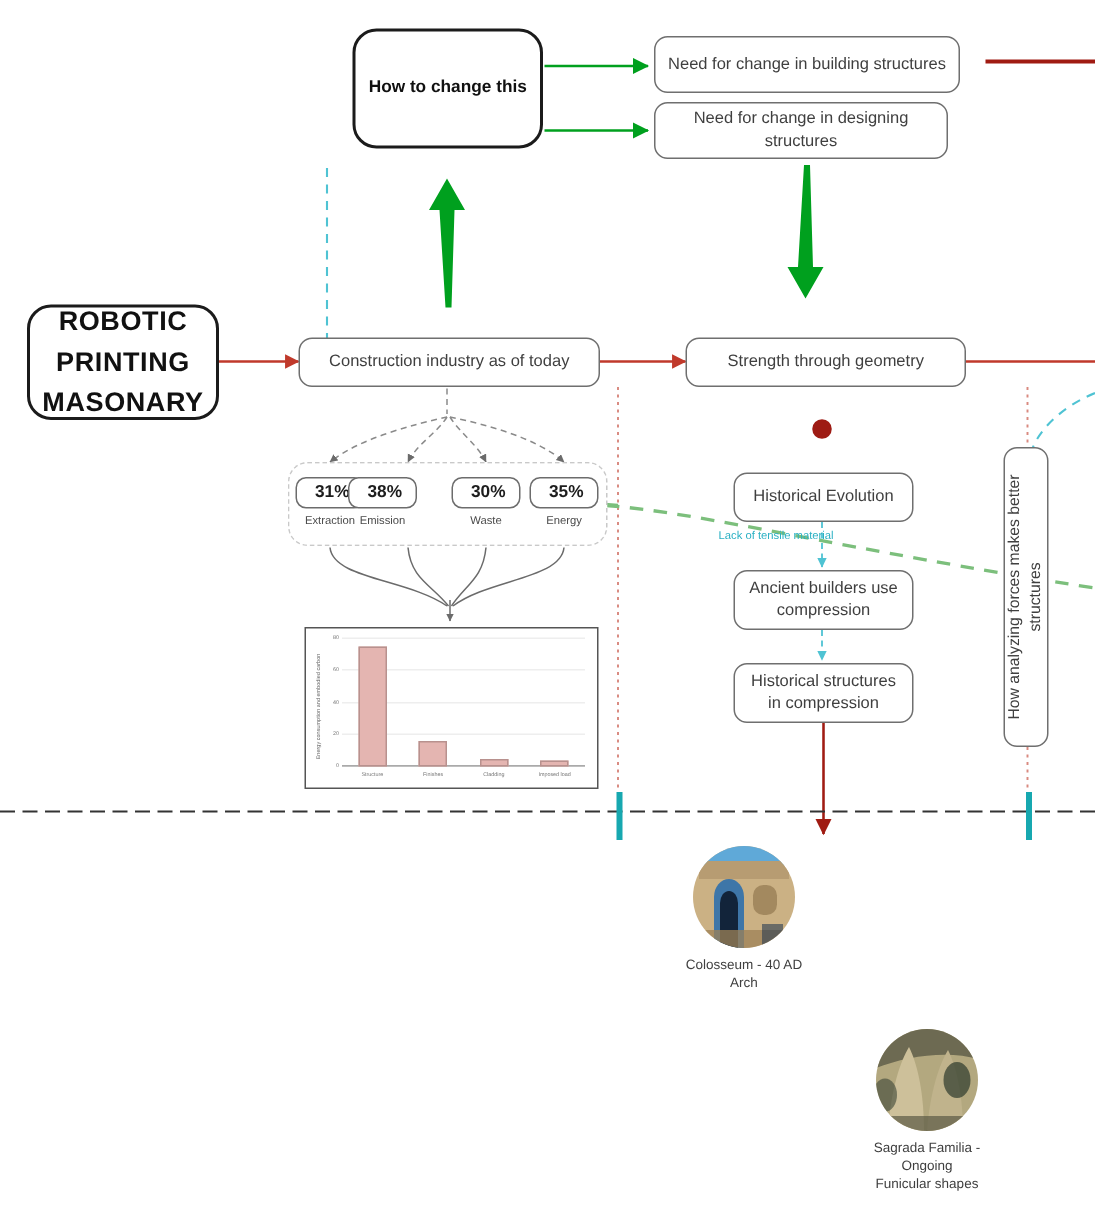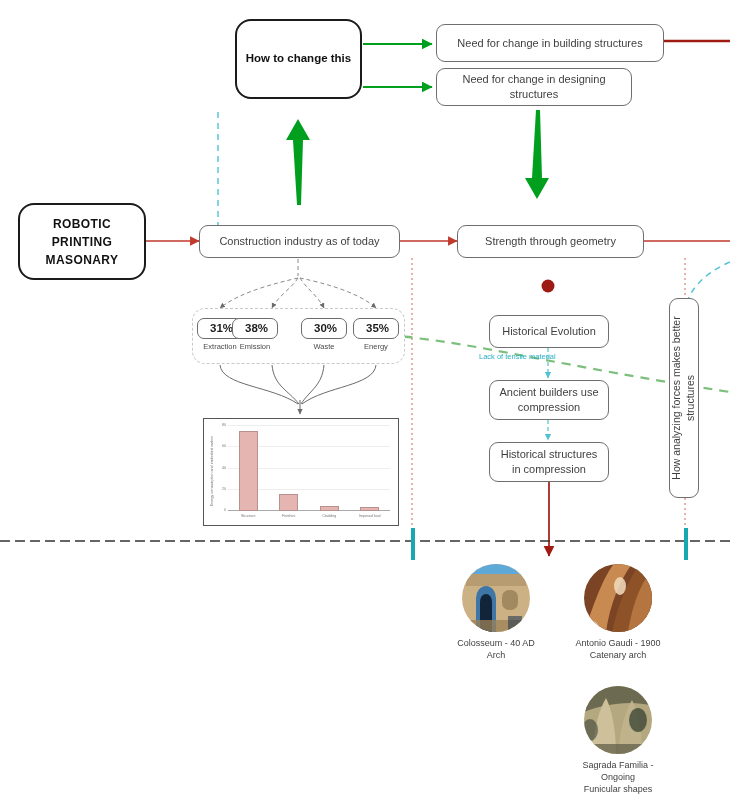--- a/index.html
+++ b/index.html
@@ -43,21 +43,21 @@
     padding: 3px 6px;
     z-index: 5;
   }
   .node.heavy {
     border: 2.5px solid #1b1b1b;
     border-radius: 16px;
     font-weight: bold;
     color: #111111;
   }
   .node.root {
-    font-size: 12px;
+    font-size: 18px;
     letter-spacing: .4px;
     line-height: 1.5;
   }
   .node.how {
     font-size: 11.5px;
     font-weight: bold;
   }
 
   
   #pct-group {
@@ -311,21 +311,21 @@
   <div class="node root heavy" style="left:18px; top:203px; width:128px; height:77px;">
     <span style="white-space:pre-line;">ROBOTIC
 PRINTING
 MASONARY</span>
   </div>
 
   <div class="node heavy how" style="left:235px; top:19px; width:127px; height:80px;">
     <span>How to change this</span>
   </div>
 
-  <div class="node" style="left:436px; top:24px; width:228px; height:38px;">
+  <div class="node" style="left:436px; top:24px; width:204px; height:38px;">
     <span>Need for change in building structures</span>
   </div>
 
   <div class="node" style="left:436px; top:68px; width:196px; height:38px;text-align:center;">
     <span>Need for change in designing structures</span>
   </div>
 
   <div class="node" style="left:199px; top:225px; width:201px; height:33px;">
     <span>Construction industry as of today</span>
   </div>
@@ -426,34 +426,20 @@
           <path d="M18,68 L18,38 a6,8 0 0 1 12,0 L30,68 z" fill="#12243a"></path>
           <rect x="40" y="26" width="16" height="20" rx="7" fill="#a3895f"></rect>
           <rect x="0" y="56" width="68" height="12" fill="#9e8257" opacity=".75"></rect>
           <rect x="46" y="52" width="14" height="16" fill="#2a3c52" opacity=".6"></rect>
         </svg>
       </div>
       <div class="gal-cap" style="white-space:pre-line;">Colosseum - 40 AD
 Arch</div>
     </div>
 
-    <div class="gal-item" style="left:122px; top:0px;">
-      <div class="thumb">
-        <svg viewBox="0 0 68 68" preserveAspectRatio="none">
-          <rect width="68" height="68" fill="#7b4424"></rect>
-          <path d="M0,68 C12,34 20,12 30,0 L48,0 C36,16 26,40 22,68 z" fill="#c98a52"></path>
-          <path d="M28,68 C34,40 44,16 56,0 L68,0 L68,68 z" fill="#8e5229"></path>
-          <path d="M44,68 C48,42 56,20 68,6 L68,68 z" fill="#b57540"></path>
-          <ellipse cx="36" cy="22" rx="6" ry="9" fill="#f2dcbe" opacity=".85"></ellipse>
-          <path d="M0,60 C8,52 14,58 18,68 L0,68 z" fill="#e8eef2" opacity=".6"></path>
-        </svg>
-      </div>
-      <div class="gal-cap" style="white-space:pre-line;">Antonio Gaudi -  1900
-Catenary arch</div>
-    </div>
 
 
     <div class="gal-item" style="left:122px; top:122px;">
       <div class="thumb">
         <svg viewBox="0 0 68 68" preserveAspectRatio="none">
           <rect width="68" height="68" fill="#b3a87f"></rect>
           <path d="M0,0 L68,0 L68,20 C48,14 20,18 0,26 z" fill="#6d6a52"></path>
           <path d="M8,68 C10,40 16,22 22,12 C28,24 32,44 32,68 z" fill="#cdc09a"></path>
           <path d="M34,68 C36,42 42,24 48,14 C54,26 58,46 58,68 z" fill="#c0b38c"></path>
           <ellipse cx="54" cy="34" rx="9" ry="12" fill="#2e3a2c" opacity=".7"></ellipse>

